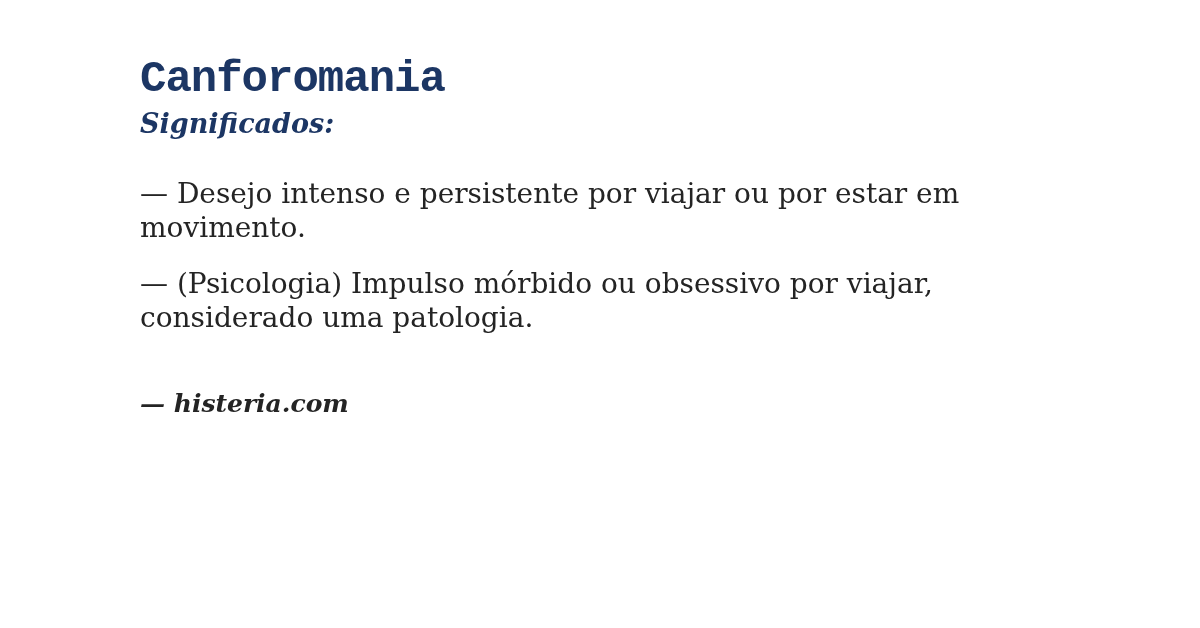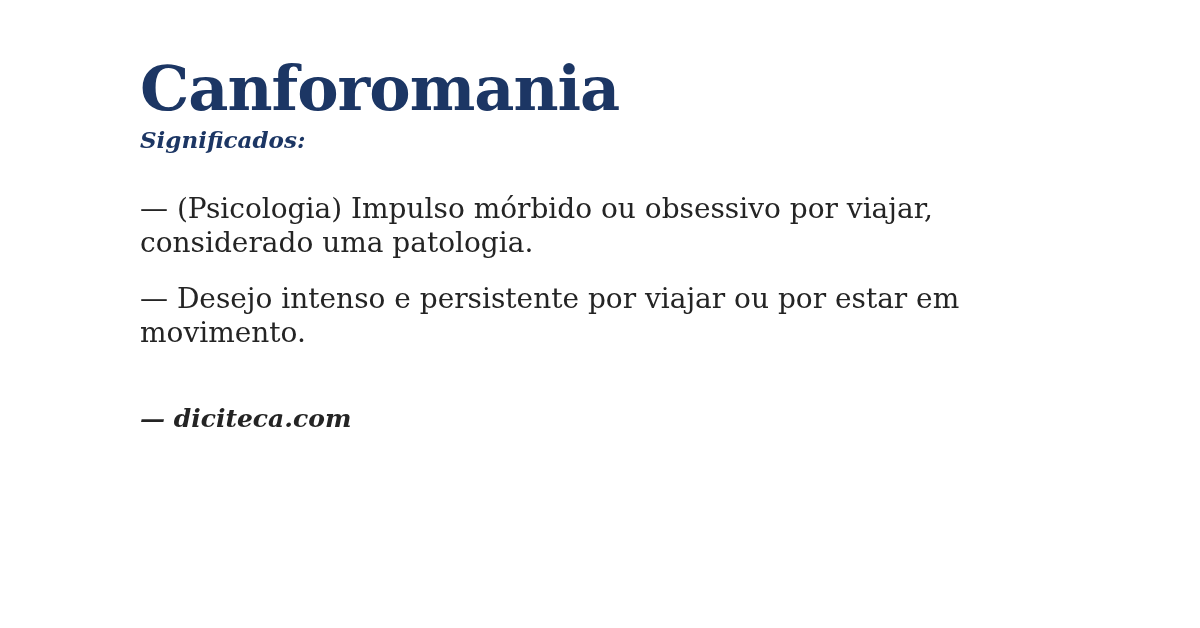--- a/index.html
+++ b/index.html
@@ -16,29 +16,30 @@
     background: var(--background);
     font-family: "DejaVu Serif", "Liberation Serif", serif;
   }
   .card {
     width: 1200px;
     height: 628px;
     padding: 56px 58px 0 140px;
   }
   .title {
     margin: 0;
-    font-size: 62px;
+    font-size: 44px;
     line-height: 1.08;
     font-weight: 700;
     letter-spacing: -1px;
     color: var(--heading);
+    font-family: Liberation Mono, monospace;
   }
   .subtitle {
     margin: 3px 0 0 0;
-    font-size: 23px;
+    font-size: 27px;
     line-height: 1.25;
     font-style: italic;
     font-weight: 700;
     color: var(--heading);
   }
   .definitions {
     margin-top: 37px;
   }
   .definition {
     margin: 0 0 22px 0;
@@ -57,20 +58,20 @@
   }
 </style>
 </head>
 <body>
 
 <div class="card">
   <h1 class="title">Canforomania</h1>
   <h2 class="subtitle">Significados:</h2>
 
   <div class="definitions">
+    <p class="definition">— Desejo intenso e persistente por viajar ou por estar em
+movimento.</p>
     <p class="definition">— (Psicologia) Impulso mórbido ou obsessivo por viajar,
 considerado uma patologia.</p>
-    <p class="definition">— Desejo intenso e persistente por viajar ou por estar em
-movimento.</p>
   </div>
 
-  <p class="attribution">— diciteca.com</p>
+  <p class="attribution">— histeria.com</p>
 </div>
 
 </body></html>

